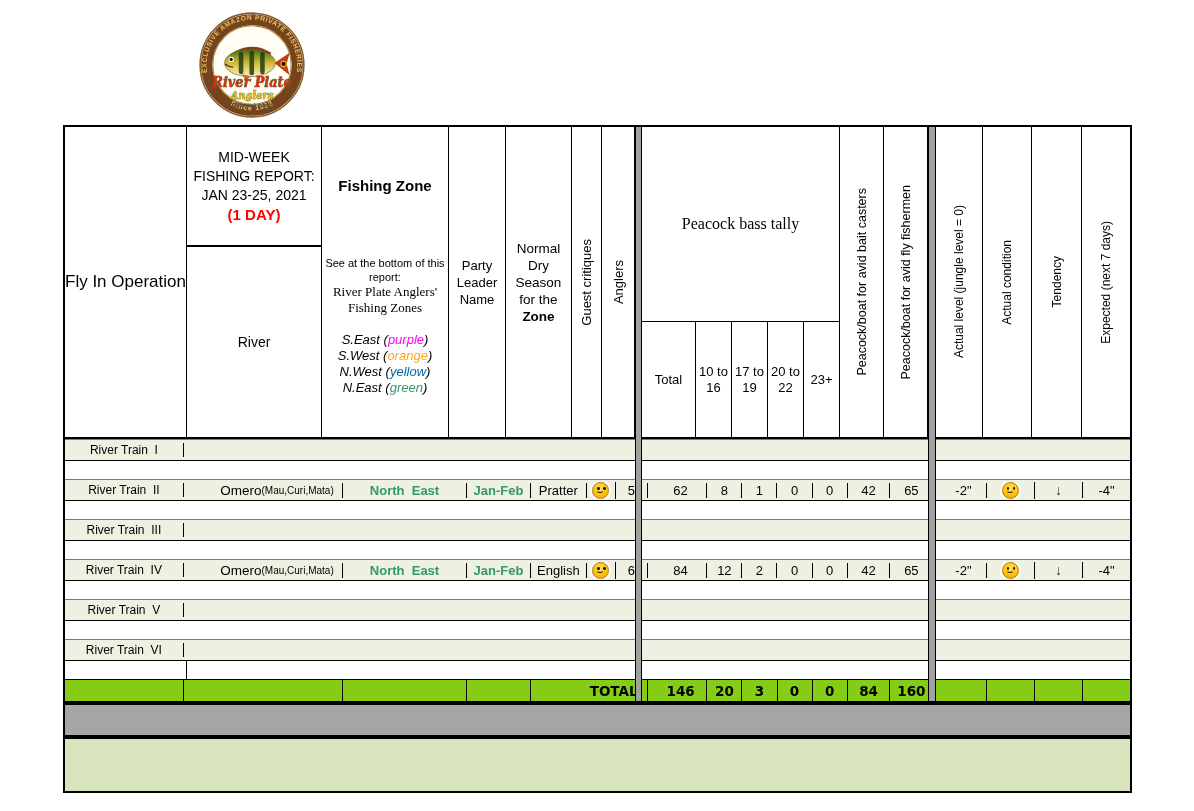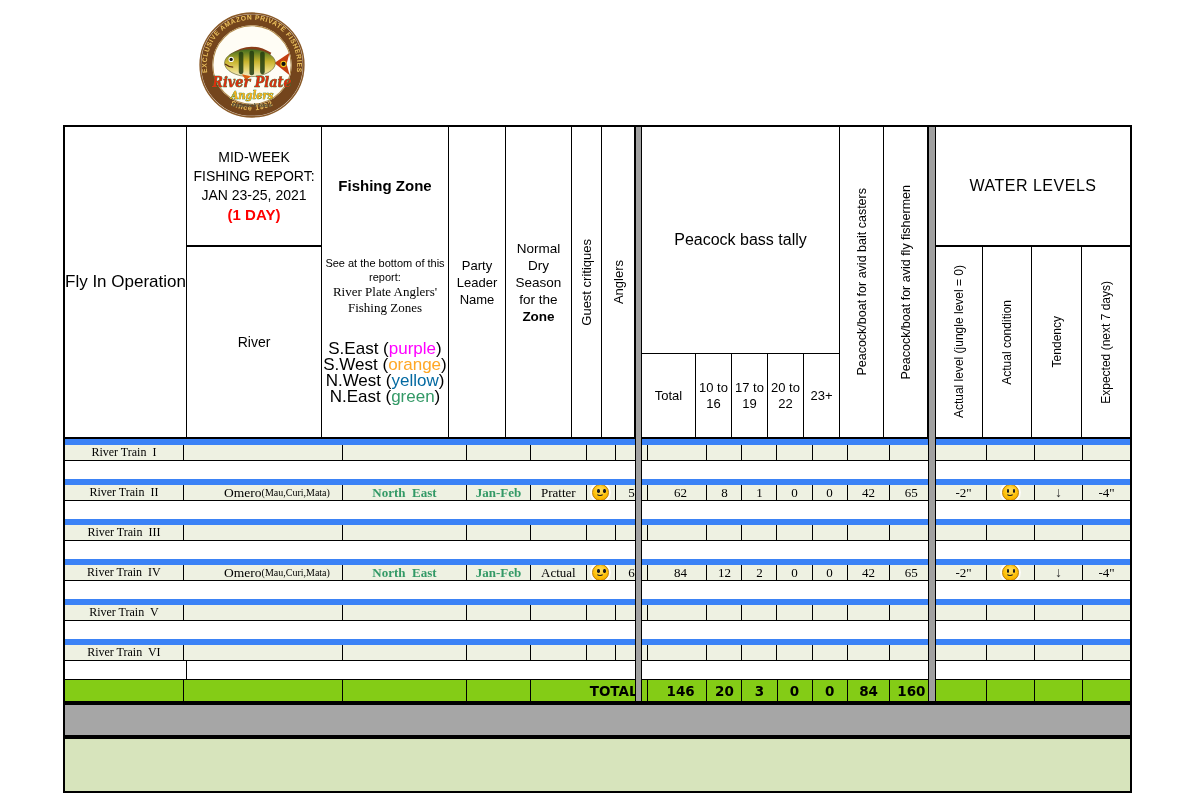--- a/index.html
+++ b/index.html
@@ -24,49 +24,49 @@
   .hw2{width:135px;}
   .report-top{height:120px;border-bottom:2px solid #000;box-sizing:border-box;display:flex;
               flex-direction:column;align-items:center;justify-content:center;font-size:14px;line-height:19px;}
   .report-day{font-weight:bold;font-size:15px;color:#ff0000;}
   .river-cell{flex:1;display:flex;align-items:center;justify-content:center;font-size:14px;text-align:center;}
   .zonewrap{width:127px;border-right:1px solid #000;box-sizing:border-box;display:flex;
             flex-direction:column;align-items:center;text-align:center;padding-top:50px;}
   .zone-title{font-weight:bold;font-size:15px;}
   .zone-note1{margin-top:62px;font-size:11px;line-height:14px;}
   .zone-note2{font-size:13px;line-height:16px;font-family:Liberation Serif, serif;}
-  .zone-list{margin-top:25px;font-size:17px;line-height:16px;}
+  .zone-list{margin-top:16px;font-size:13px;line-height:16px;font-style:italic;}
   .hc4{width:66px;font-size:13.5px;line-height:17px;}
   .hc5{width:57px;font-size:13px;line-height:17px;}
   .hc6{width:30px;}
   .hc7{width:33px;}
   .hsp7{width:7px;}
   .hsp8{width:8px;}
   .vt{writing-mode:vertical-rl;transform:rotate(180deg);white-space:nowrap;font-size:13px;}
   .vt-sm{font-size:12.5px;}
   .tallywrap{width:198px;border-right:1px solid #000;box-sizing:border-box;display:flex;flex-direction:column;}
-  .tally-top{height:227px;border-bottom:1px solid #000;box-sizing:border-box;display:flex;
-             align-items:center;justify-content:center;font-size:16px;}
+  .tally-top{height:195px;border-bottom:1px solid #000;box-sizing:border-box;display:flex;
+             align-items:center;justify-content:center;font-size:16px;font-family:Liberation Serif, serif;}
   .tally-sub{flex:1;display:flex;}
   .ts{box-sizing:border-box;border-right:1px solid #000;display:flex;align-items:center;
       justify-content:center;text-align:center;font-size:13px;line-height:16px;}
   .ts:last-child{border-right:none;flex:1;}
   .hc13,.hc14{width:44px;}
   .waterwrap{width:194px;display:flex;flex-direction:column;box-sizing:border-box;}
   .water-top{height:120px;border-bottom:2px solid #000;box-sizing:border-box;display:flex;
              align-items:center;justify-content:center;font-size:16px;letter-spacing:.5px;}
   .water-sub{flex:1;display:flex;}
   .ws{box-sizing:border-box;border-right:1px solid #000;display:flex;align-items:center;justify-content:center;}
   .ws:last-child{border-right:none;flex:1;}
   .ws .vt{font-size:12px;}
 
   
   .row{display:flex;box-sizing:border-box;}
-  .train{height:22px;background:#eef1e2;border-top:6px solid #3b82f6;border-bottom:1px solid #000;
-         font-family:Liberation Serif, serif;}
+  .train{height:22px;background:#eef1e2;border-top:1px solid #3b82f6;border-bottom:1px solid #000;
+         font-family:Liberation Sans, sans-serif;align-items:center;}
   .gap{height:18px;background:#fff;}
   .gcell{box-sizing:border-box;border-right:1px solid #000;height:100%;}
   .c{box-sizing:border-box;border-right:1px solid #000;display:flex;align-items:center;
      justify-content:center;text-align:center;font-size:13px;overflow:hidden;}
   .row .c:last-child{border-right:none;}
   .w1{width:122px;} .w2{width:135px;margin-left:28px;} .w3{width:127px;} .w4{width:66px;} .w5{width:57px;}
   .w6{width:30px;} .w7{width:33px;} .sp7{width:7px;} .w8{width:54px;} .w9{width:36px;}
   .w13{width:44px;} .w14{width:44px;} .sp8{width:8px;} .w15{width:47px;} .w16{width:49px;}
   .w17{width:50px;} .w18{width:48px;} .wtot{width:120px;}
   .lbl{font-size:12px;}
@@ -190,21 +190,20 @@
 
       <div class="hc hc13">
           <span class="vt vt-sm">Peacock/boat for avid bait casters</span>
         </div>
       <div class="hc hc14">
           <span class="vt vt-sm">Peacock/boat for avid fly fishermen</span>
         </div>
       <div class="hsp8"></div>
 
       <div class="waterwrap">
-        <div class="water-top">WATER LEVELS</div>
         <div class="water-sub">
           <div class="ws w15">
               <span class="vt">Actual level (jungle level = 0)</span>
             </div>
           <div class="ws w16">
               <span class="vt">Actual condition</span>
             </div>
           <div class="ws w17">
               <span class="vt">Tendency</span>
             </div>
@@ -295,21 +294,21 @@
     <div class="row gap"></div>
 
     <div class="row train">
       <div class="c w1 lbl">River Train&nbsp; IV</div>
       <div class="c w2">
           <span class="rn">Omero</span>
           <span class="rd">(Mau,Curi,Mata)</span>
         </div>
       <div class="c w3 greentx">North&nbsp; East</div>
       <div class="c w4 greentx">Jan-Feb</div>
-      <div class="c w5">Actual</div>
+      <div class="c w5">English</div>
       <div class="c w6">
           <div class="smiley"></div>
         </div>
       <div class="c w7">6</div>
       <div class="sp7"></div>
       <div class="c w8">84</div>
       <div class="c w9">12</div>
       <div class="c w9">2</div>
       <div class="c w9">0</div>
       <div class="c w9">0</div>

